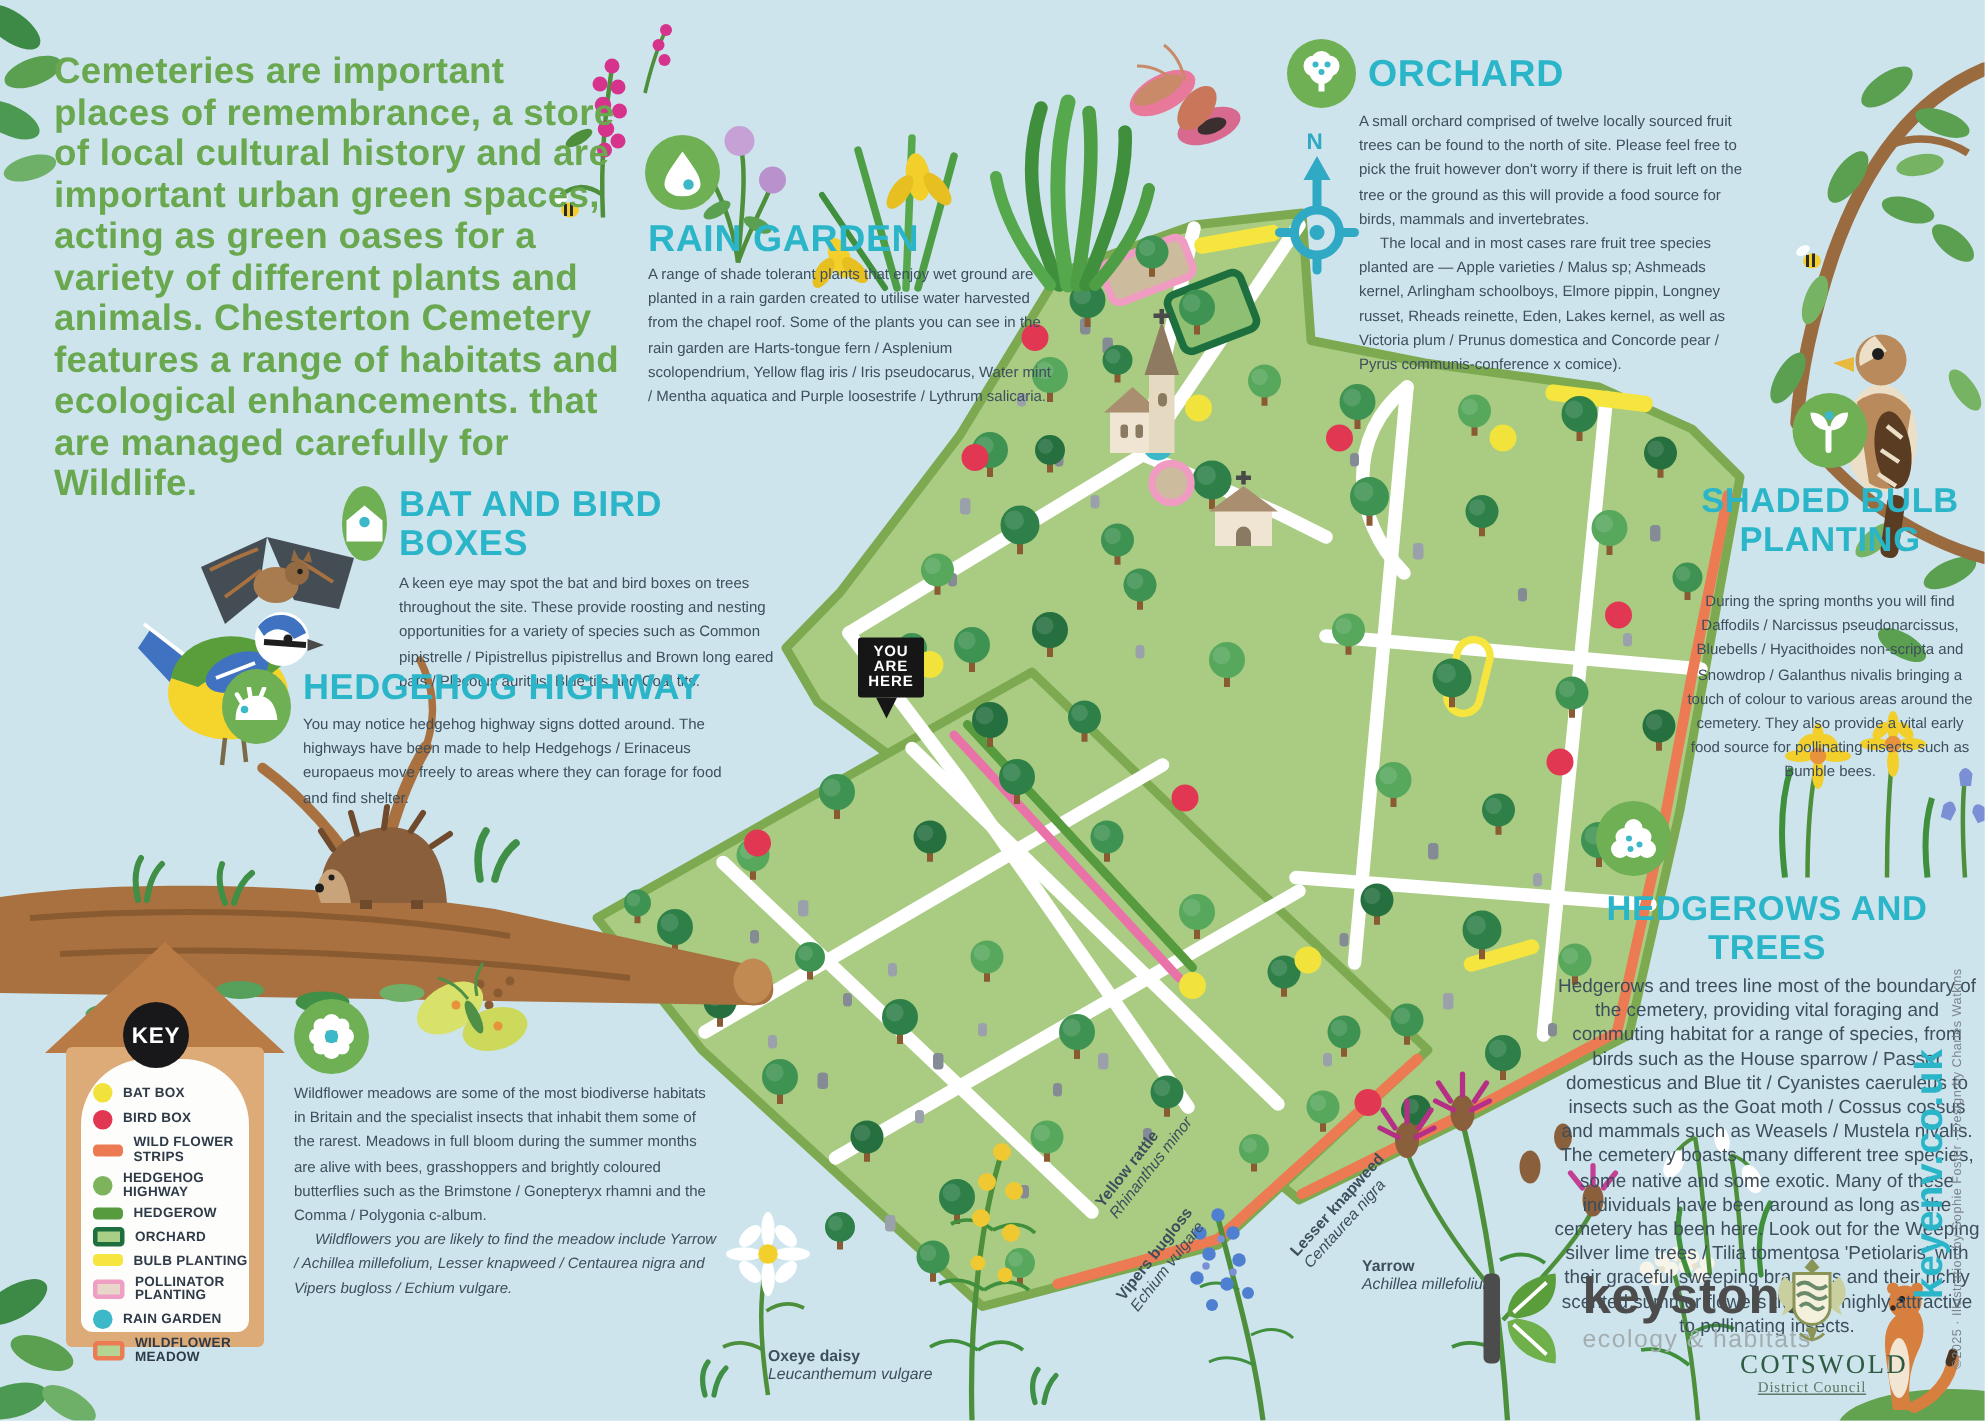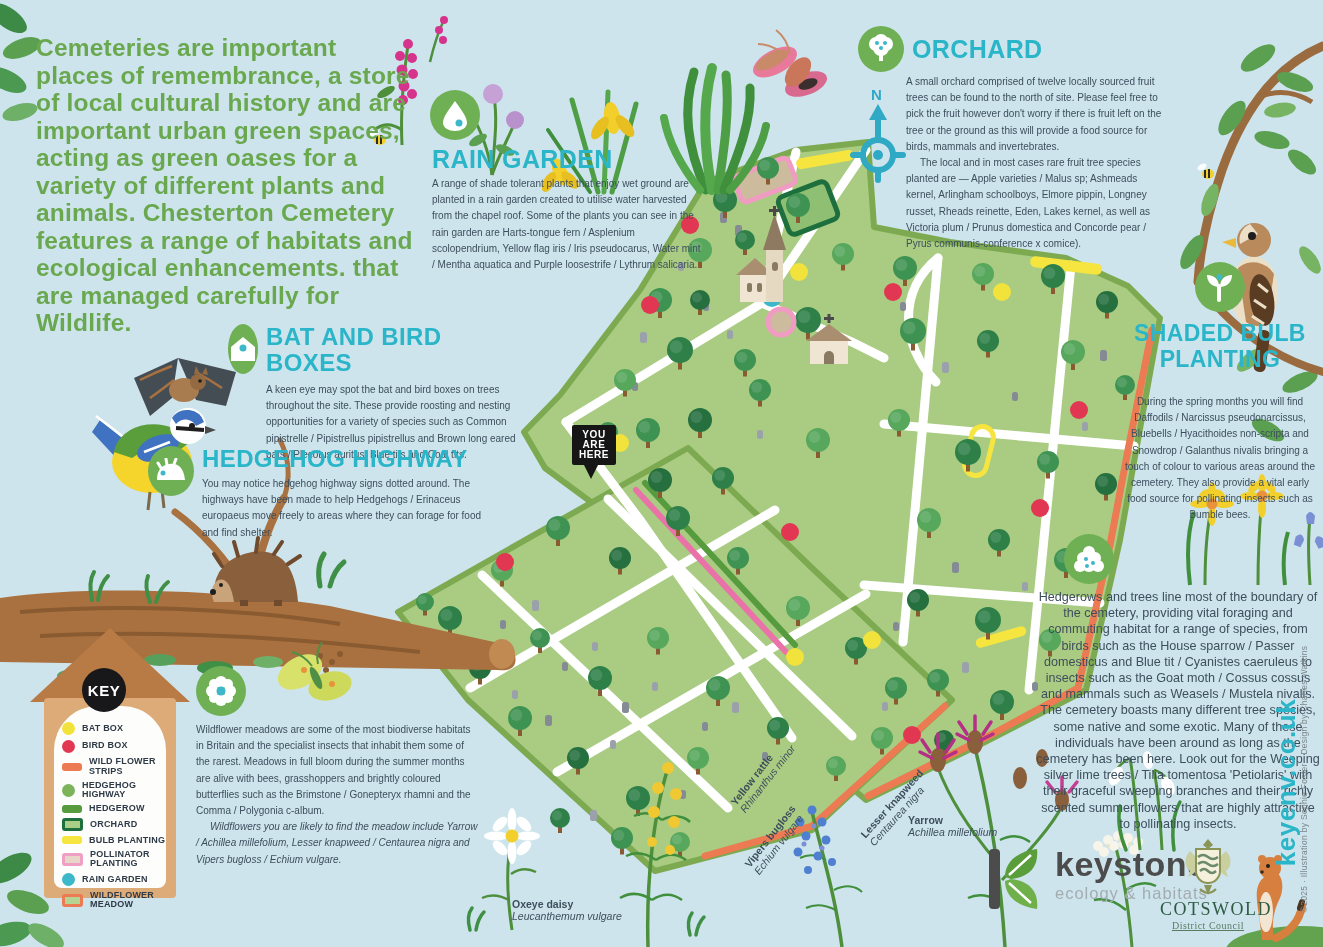--- a/index.html
+++ b/index.html
@@ -838,20 +838,21 @@
             <circle cx="21" cy="13" r="6"></circle>
           <circle cx="6" cy="21" r="6"></circle>
             <circle cx="15" cy="20" r="7"></circle>
             <circle cx="24" cy="21" r="6"></circle>
         </g>
         <circle cx="12" cy="14" r="2" fill="#3cb8c8"></circle>
           <circle cx="19" cy="18" r="2" fill="#3cb8c8"></circle>
           <circle cx="13" cy="21" r="2" fill="#3cb8c8"></circle>
       </svg>
     </div>
+    <div class="sec-h" style="margin-top:8px;font-size:23px">HEDGEROWS AND TREES</div>
     <div class="sec-b" style="margin-top:5px;font-size:12.6px">Hedgerows and trees line most of the boundary of the cemetery, providing vital foraging and commuting habitat for a range of species, from birds such as the House sparrow / Passer domesticus and Blue tit / Cyanistes caeruleus to insects such as the Goat moth / Cossus cossus and mammals such as Weasels / Mustela nivalis. The cemetery boasts many different tree species, some native and some exotic. Many of these individuals have been around as long as the cemetery has been here. Look out for the Weeping silver lime trees / Tilia tomentosa 'Petiolaris' with their graceful sweeping branches and their richly scented summer flowers that are highly attractive to pollinating insects.</div>
   </div>
 
   <div class="abs yah">
     <span>YOU ARE HERE</span>
   </div>
 
   <div>
     <div class="abs key-roof"></div>
     <div class="abs key-body"></div>
@@ -912,21 +913,21 @@
     <span class="pl">Rhinanthus minor</span>
   </div>
   <div class="abs plant-lab rot" style="left:742px;top:862px;transform:rotate(-52deg)">
     <span class="pn">Vipers bugloss</span>
     <span class="pl">Echium vulgare</span>
   </div>
   <div class="abs plant-lab rot" style="left:858px;top:832px;transform:rotate(-48deg)">
     <span class="pn">Lesser knapweed</span>
     <span class="pl">Centaurea nigra</span>
   </div>
-  <div class="abs plant-lab" style="left:908px;top:814px">
+  <div class="abs plant-lab" style="left:908px;top:838px">
     <span class="pn">Yarrow</span>
     <span class="pl">Achillea millefolium</span>
   </div>
 
   <div class="abs" style="left:985px;top:845px;display:flex;gap:12px;align-items:flex-start">
     <svg width="58" height="68" viewBox="0 0 58 68">
       <rect x="4" y="4" width="11" height="60" rx="4" fill="#4c4c4c"></rect>
       <path d="M20,32 C20,16 34,6 52,4 C54,22 44,32 26,34 Z" fill="#5a9e3c"></path>
       <path d="M26,34 C44,36 54,46 52,64 C34,62 20,52 20,36 Z" fill="#6fb04a"></path>
       <path d="M24,30 L46,10 M24,38 L46,58" stroke="#ffffff" stroke-width="2.5"></path>

